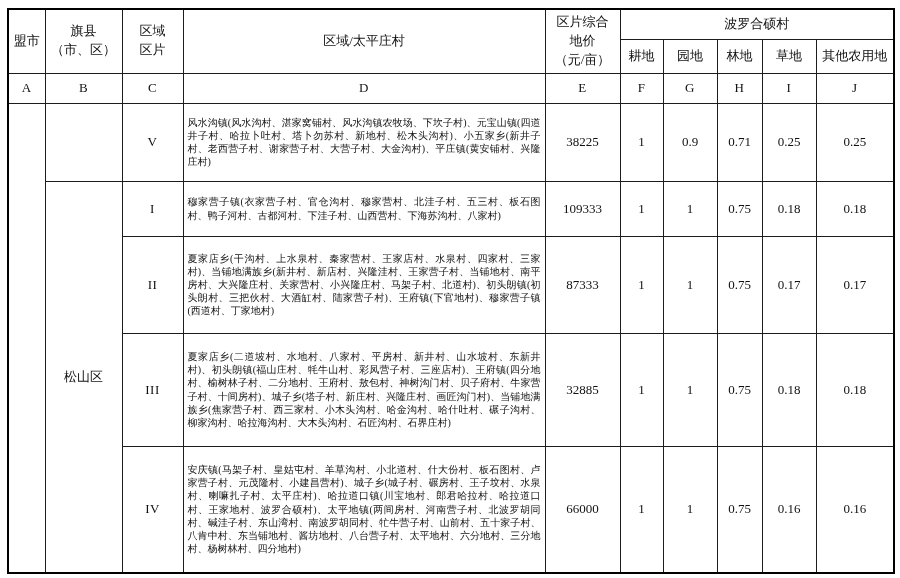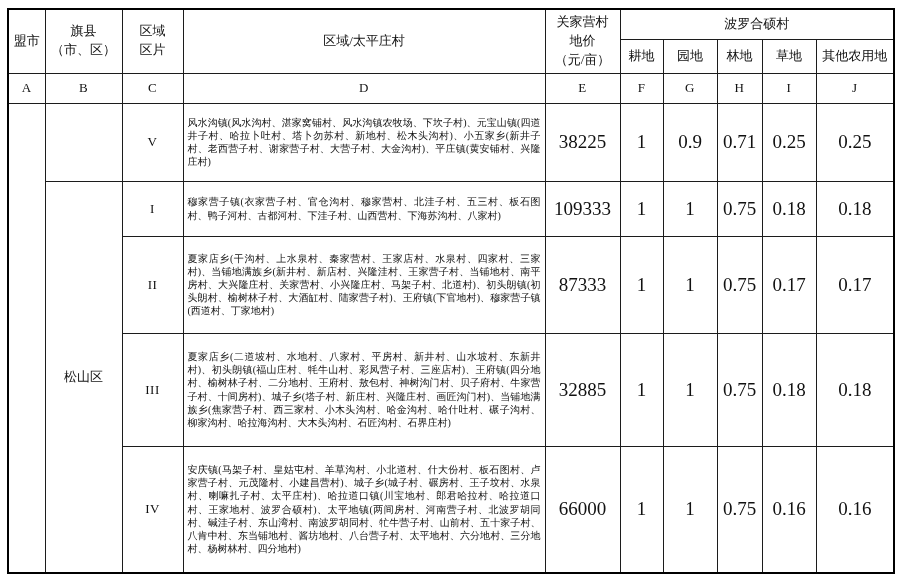--- a/index.html
+++ b/index.html
@@ -37,21 +37,21 @@
   .prewrap { white-space: pre-line; line-height: 1.45; }
   .letter { font-size: 13.5px; letter-spacing: 0.5px; }
   td.desc {
     text-align: justify;
     text-align-last: left;
     font-size: 10px;
     line-height: 1.32;
     padding: 2px 4px 2px 4px;
     vertical-align: middle;
   }
-  td.num { font-size: 19px; }
+  td.num { font-size: 13px; }
   tr.h1 { height: 30px; }
   tr.h2 { height: 34px; }
   tr.h3 { height: 30px; }
   tr.r1 { height: 78px; }
   tr.r2 { height: 55px; }
   tr.r3 { height: 97px; }
   tr.r4 { height: 113px; }
   tr.r5 { height: 127px; }
 </style>
 </head>
@@ -73,21 +73,21 @@
     </colgroup>
 
     <tbody>
         <tr class="h1">
       <th rowspan="2" class="prewrap">盟市</th>
       <th rowspan="2" class="prewrap">旗县
 （市、区）</th>
       <th rowspan="2" class="prewrap">区域
 区片</th>
       <th rowspan="2">区域/太平庄村</th>
-      <th rowspan="2" class="prewrap">关家营村
+      <th rowspan="2" class="prewrap">区片综合
 地价
 （元/亩）</th>
       <th colspan="5">波罗合硕村</th>
     </tr>
 
     <tr class="h2">
       <th>耕地</th>
       <th>园地</th>
       <th>林地</th>
       <th>草地</th>
@@ -127,21 +127,21 @@
       <td class="num">109333</td>
       <td class="num">1</td>
       <td class="num">1</td>
       <td class="num">0.75</td>
       <td class="num">0.18</td>
       <td class="num">0.18</td>
     </tr>
 
     <tr class="r3">
       <td class="letter">II</td>
-      <td class="desc">夏家店乡(干沟村、上水泉村、秦家营村、王家店村、水泉村、四家村、三家村)、当铺地满族乡(新井村、新店村、兴隆洼村、王家营子村、当铺地村、南平房村、大兴隆庄村、关家营村、小兴隆庄村、马架子村、北道村)、初头朗镇(初头朗村、榆树林子村、大酒缸村、陆家营子村)、王府镇(下官地村)、穆家营子镇(西道村、丁家地村)</td>
+      <td class="desc">夏家店乡(干沟村、上水泉村、秦家营村、王家店村、水泉村、四家村、三家村)、当铺地满族乡(新井村、新店村、兴隆洼村、王家营子村、当铺地村、南平房村、大兴隆庄村、关家营村、小兴隆庄村、马架子村、北道村)、初头朗镇(初头朗村、三把伙村、大酒缸村、陆家营子村)、王府镇(下官地村)、穆家营子镇(西道村、丁家地村)</td>
       <td class="num">87333</td>
       <td class="num">1</td>
       <td class="num">1</td>
       <td class="num">0.75</td>
       <td class="num">0.17</td>
       <td class="num">0.17</td>
     </tr>
 
     <tr class="r4">
       <td class="letter">III</td>

